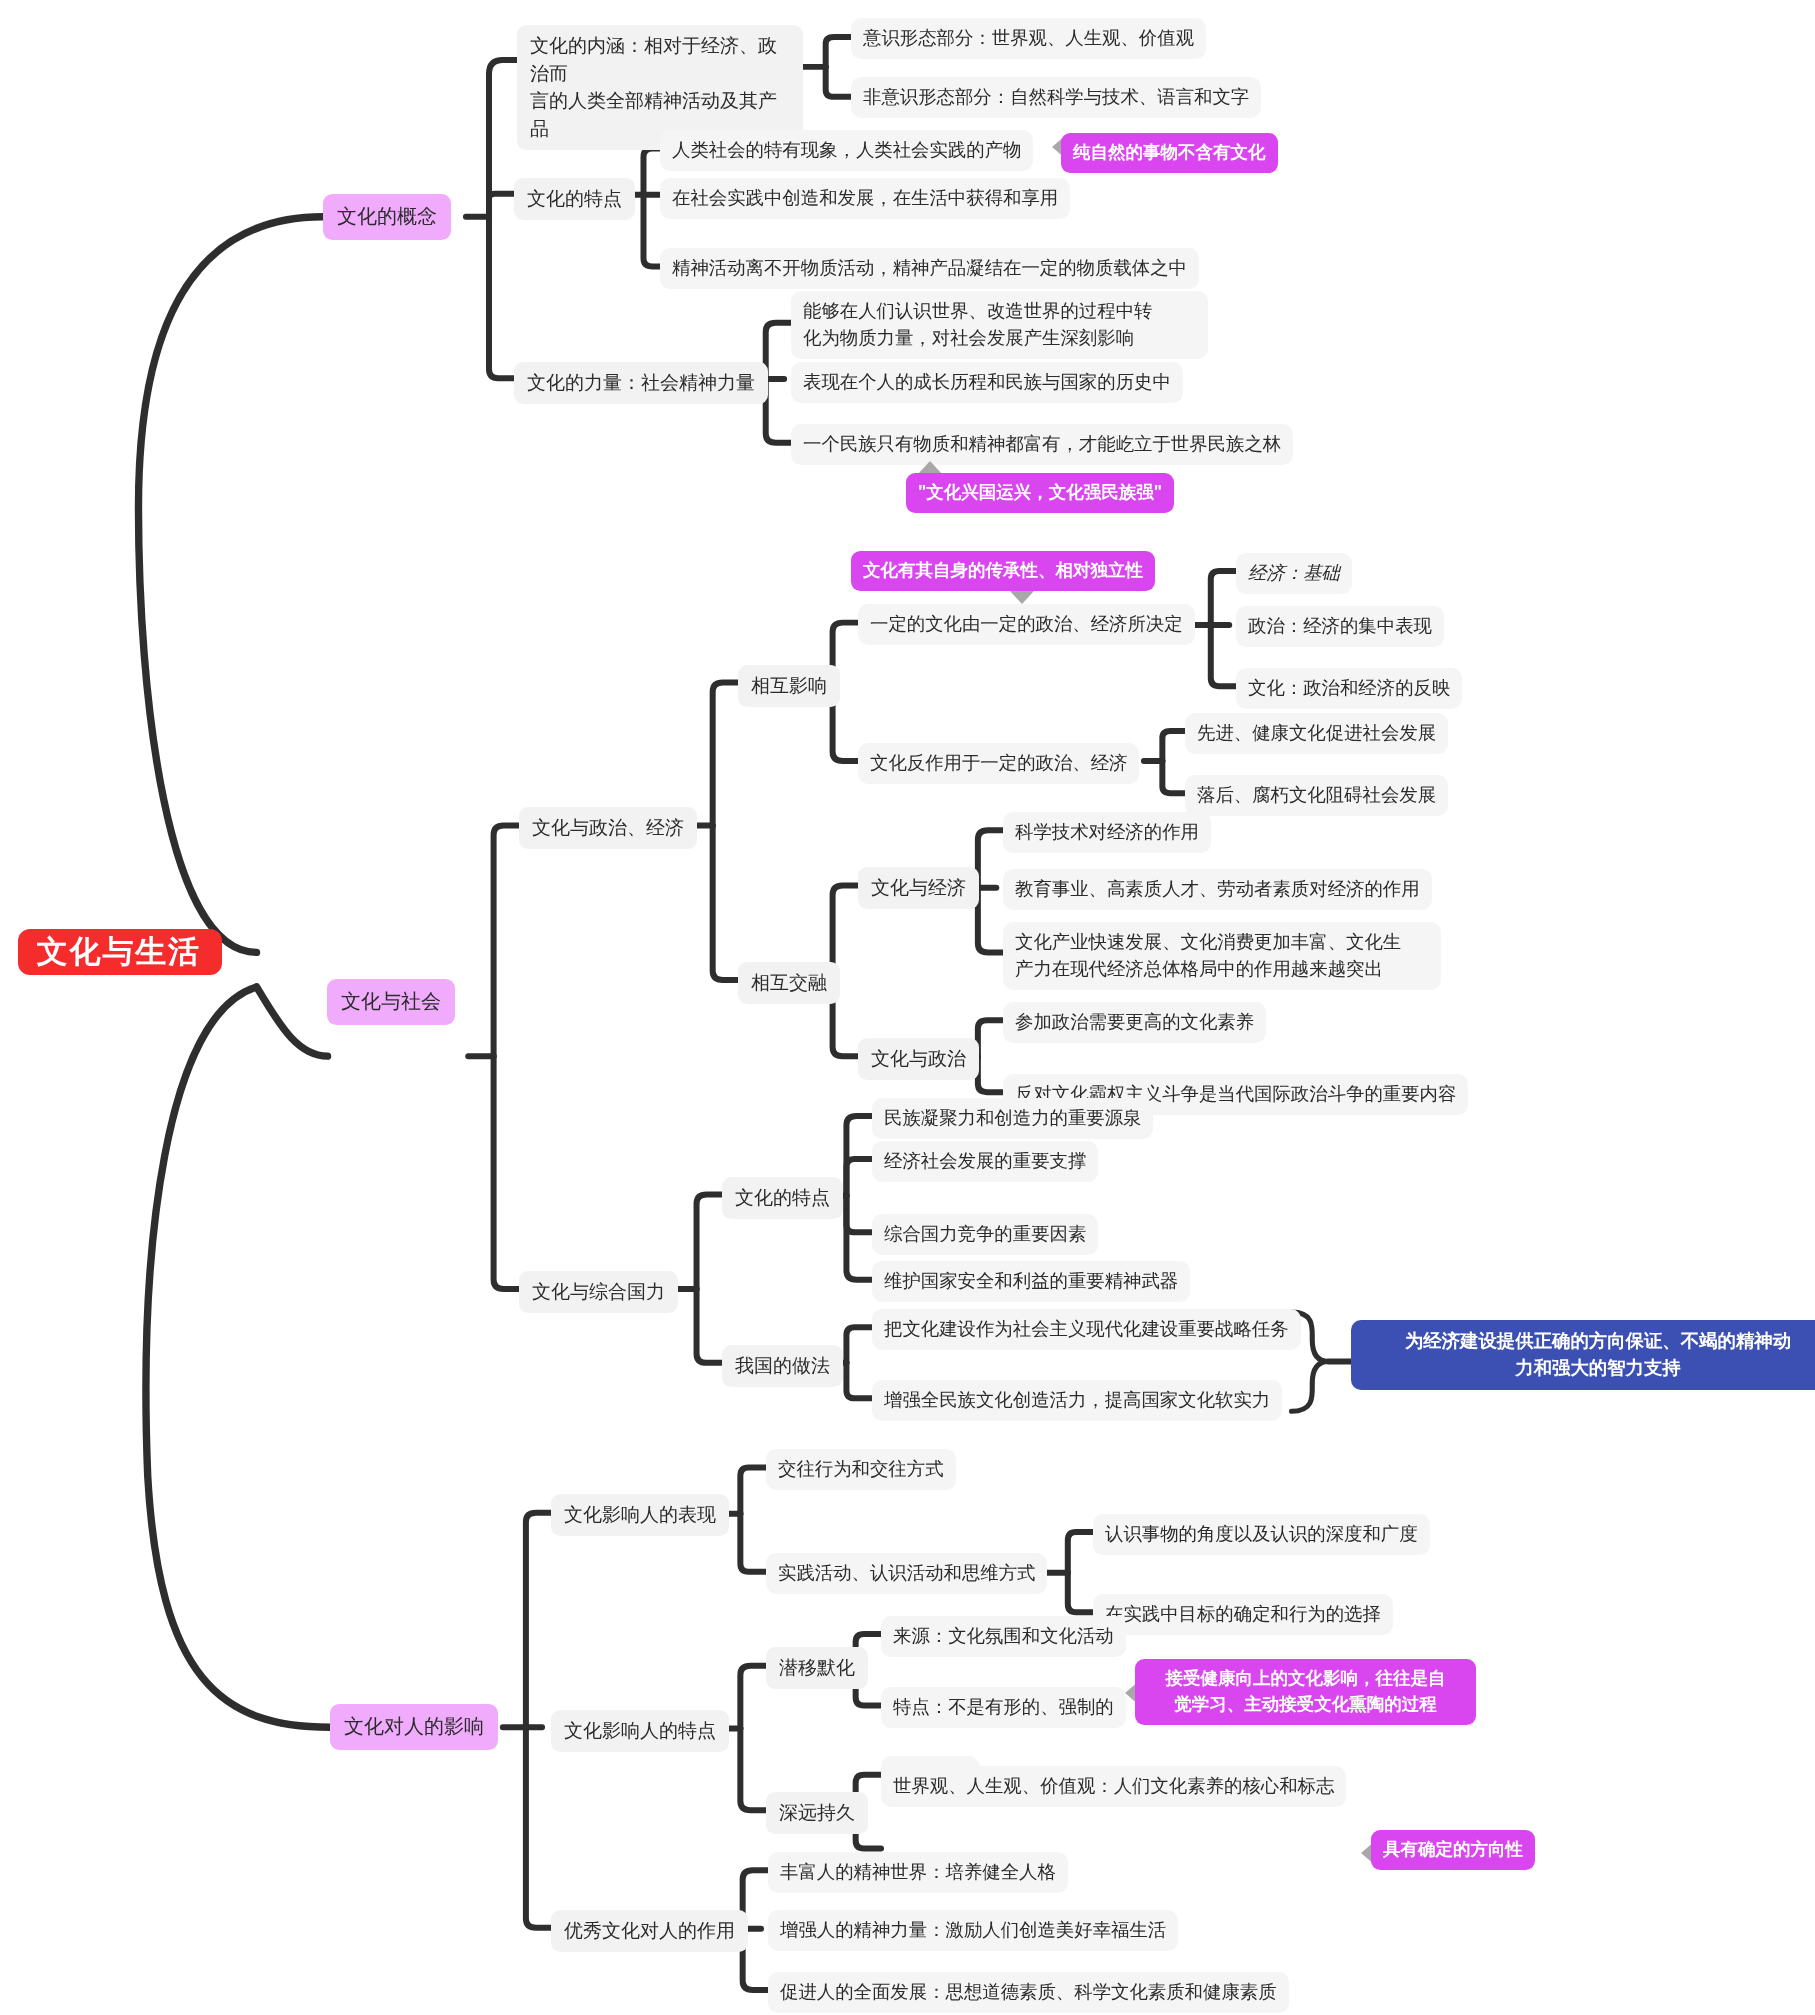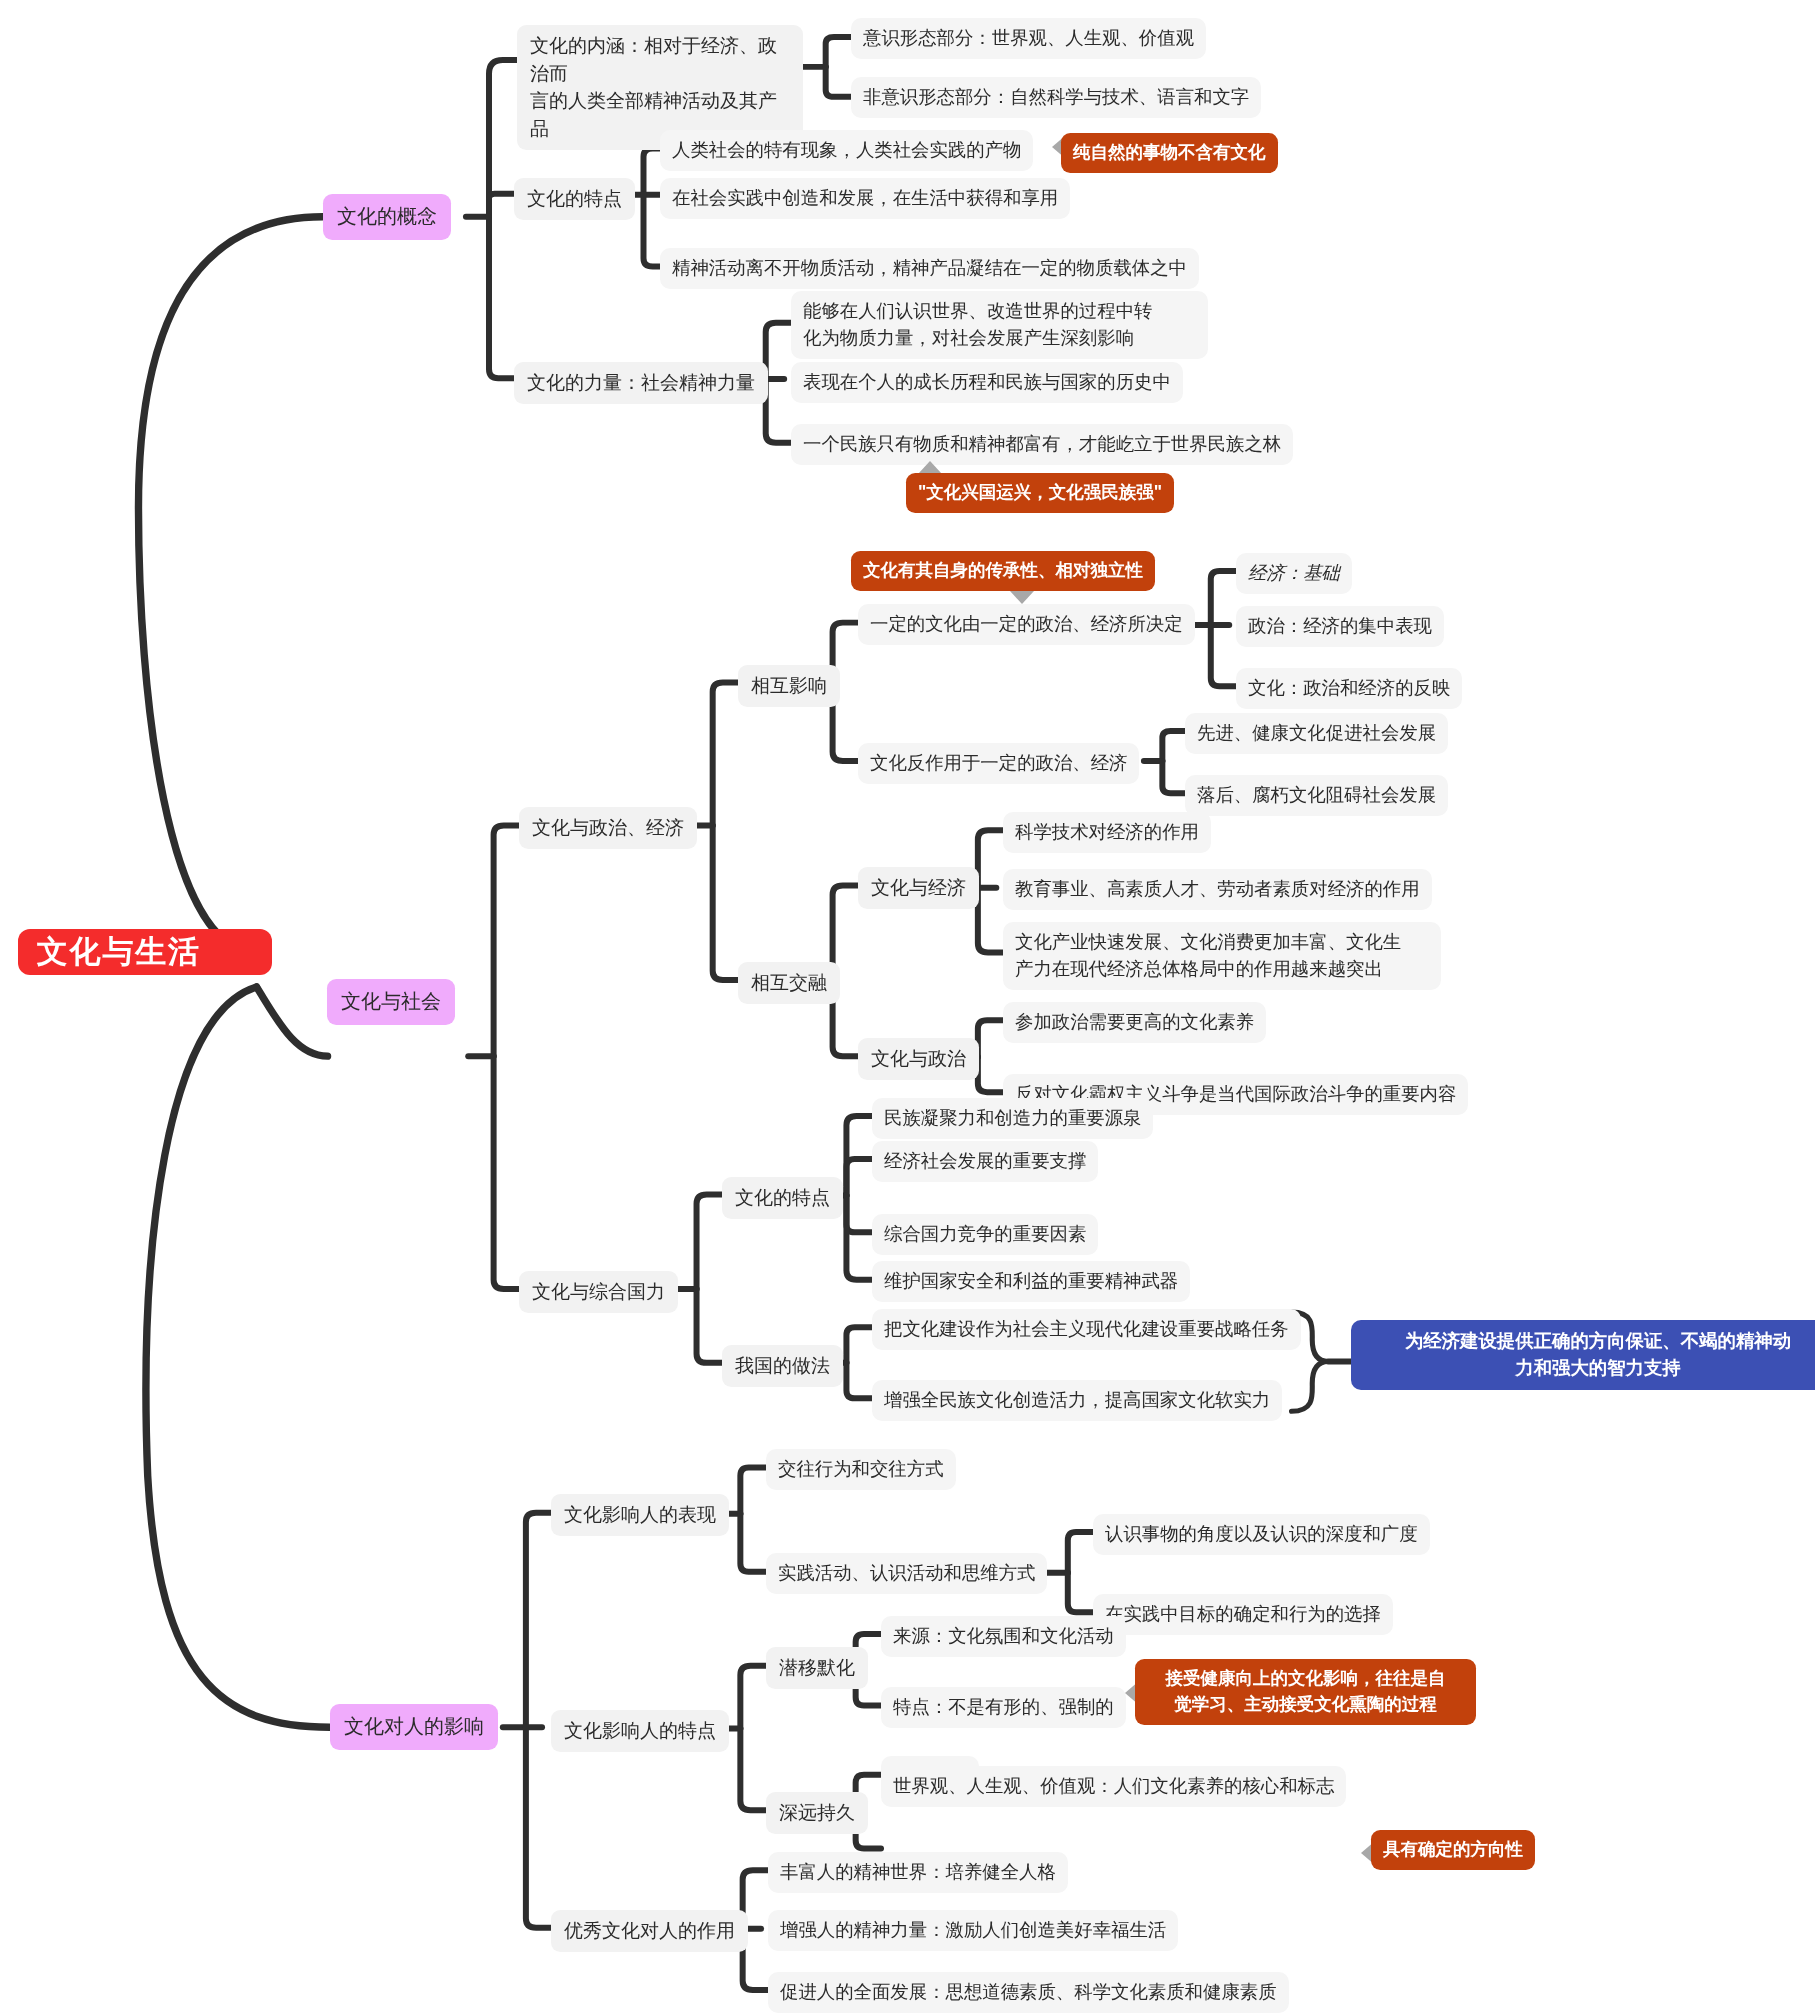--- a/index.html
+++ b/index.html
@@ -8,21 +8,21 @@
   #canvas{position:relative;width:1816px;height:2015px;background:#fff;overflow:hidden;}
   svg.links{position:absolute;left:0;top:0;width:1816px;height:2015px;pointer-events:none;}
 
   .node{position:absolute;box-sizing:border-box;display:flex;align-items:center;
         border-radius:8.3px;padding:6.5px 12px;line-height:1.45;}
   .n-root{background:#F42C2C;color:#ffffff;font-weight:bold;font-size:31px;
           border-radius:12px;letter-spacing:1.8px;padding:12px 18.4px;}
   .n-main{background:#f0abfc;color:#2b2b2b;font-size:20px;border-radius:9.2px;padding:8.3px 14px;}
   .n-sub{background:#F2F2F2;color:#2b2b2b;font-size:19px;border-radius:9.2px;padding:7.4px 13px;}
   .n-leaf{background:#F5F5F5;color:#2b2b2b;font-size:18.4px;border-radius:10px;padding:7.4px 12px;}
-  .n-callout{background:#c2410c;color:#ffffff;font-weight:bold;font-size:17.5px;
+  .n-callout{background:#d946ef;color:#ffffff;font-weight:bold;font-size:17.5px;
              border-radius:9.2px;padding:7.4px 12px;}
   .n-callout-blue{background:#3C50B4;color:#ffffff;font-weight:bold;font-size:18.4px;
              border-radius:10px;padding:8.3px 13px;text-align:center;justify-content:center;}
   .ml{white-space:pre-line;}
   .tail{position:absolute;width:0;height:0;}
   .tail-left{border-top:12px solid transparent;border-bottom:12px solid transparent;
              border-right:14px solid #A8A8A8;}
   .tail-up{border-left:12px solid transparent;border-right:12px solid transparent;
            border-bottom:13px solid #A8A8A8;}
   .tail-down{border-left:12px solid transparent;border-right:12px solid transparent;
@@ -136,21 +136,21 @@
       <path d="M 1855 3928 L 1855 3865 Q 1855 3848 1873 3848 L 1910 3848"></path>
       <path d="M 1855 3928 L 1855 3990 Q 1855 4008 1873 4008 L 1910 4008"></path>
 
       <path d="M 1565 4182 L 1610 4182"></path>
       <path d="M 1610 4182 L 1610 4075 Q 1610 4055 1632 4055 L 1665 4055"></path>
       <path d="M 1610 4182 L 1650 4182"></path>
       <path d="M 1610 4182 L 1610 4295 Q 1610 4315 1632 4315 L 1665 4315"></path>
     </g>
   </svg>
 
-  <div class="node n-root" style="left:18.4px;top:929px;width:254px;height:46px;">
+  <div class="node n-root" style="left:18.4px;top:929px;width:204px;height:46px;">
     <span>文化与生活</span>
   </div>
 
   <div class="node n-main" style="left:323px;top:194px;">
     <span>文化的概念</span>
   </div>
   <div class="node n-main" style="left:327px;top:979px;">
     <span>文化与社会</span>
   </div>
   <div class="node n-main" style="left:330px;top:1704px;">

